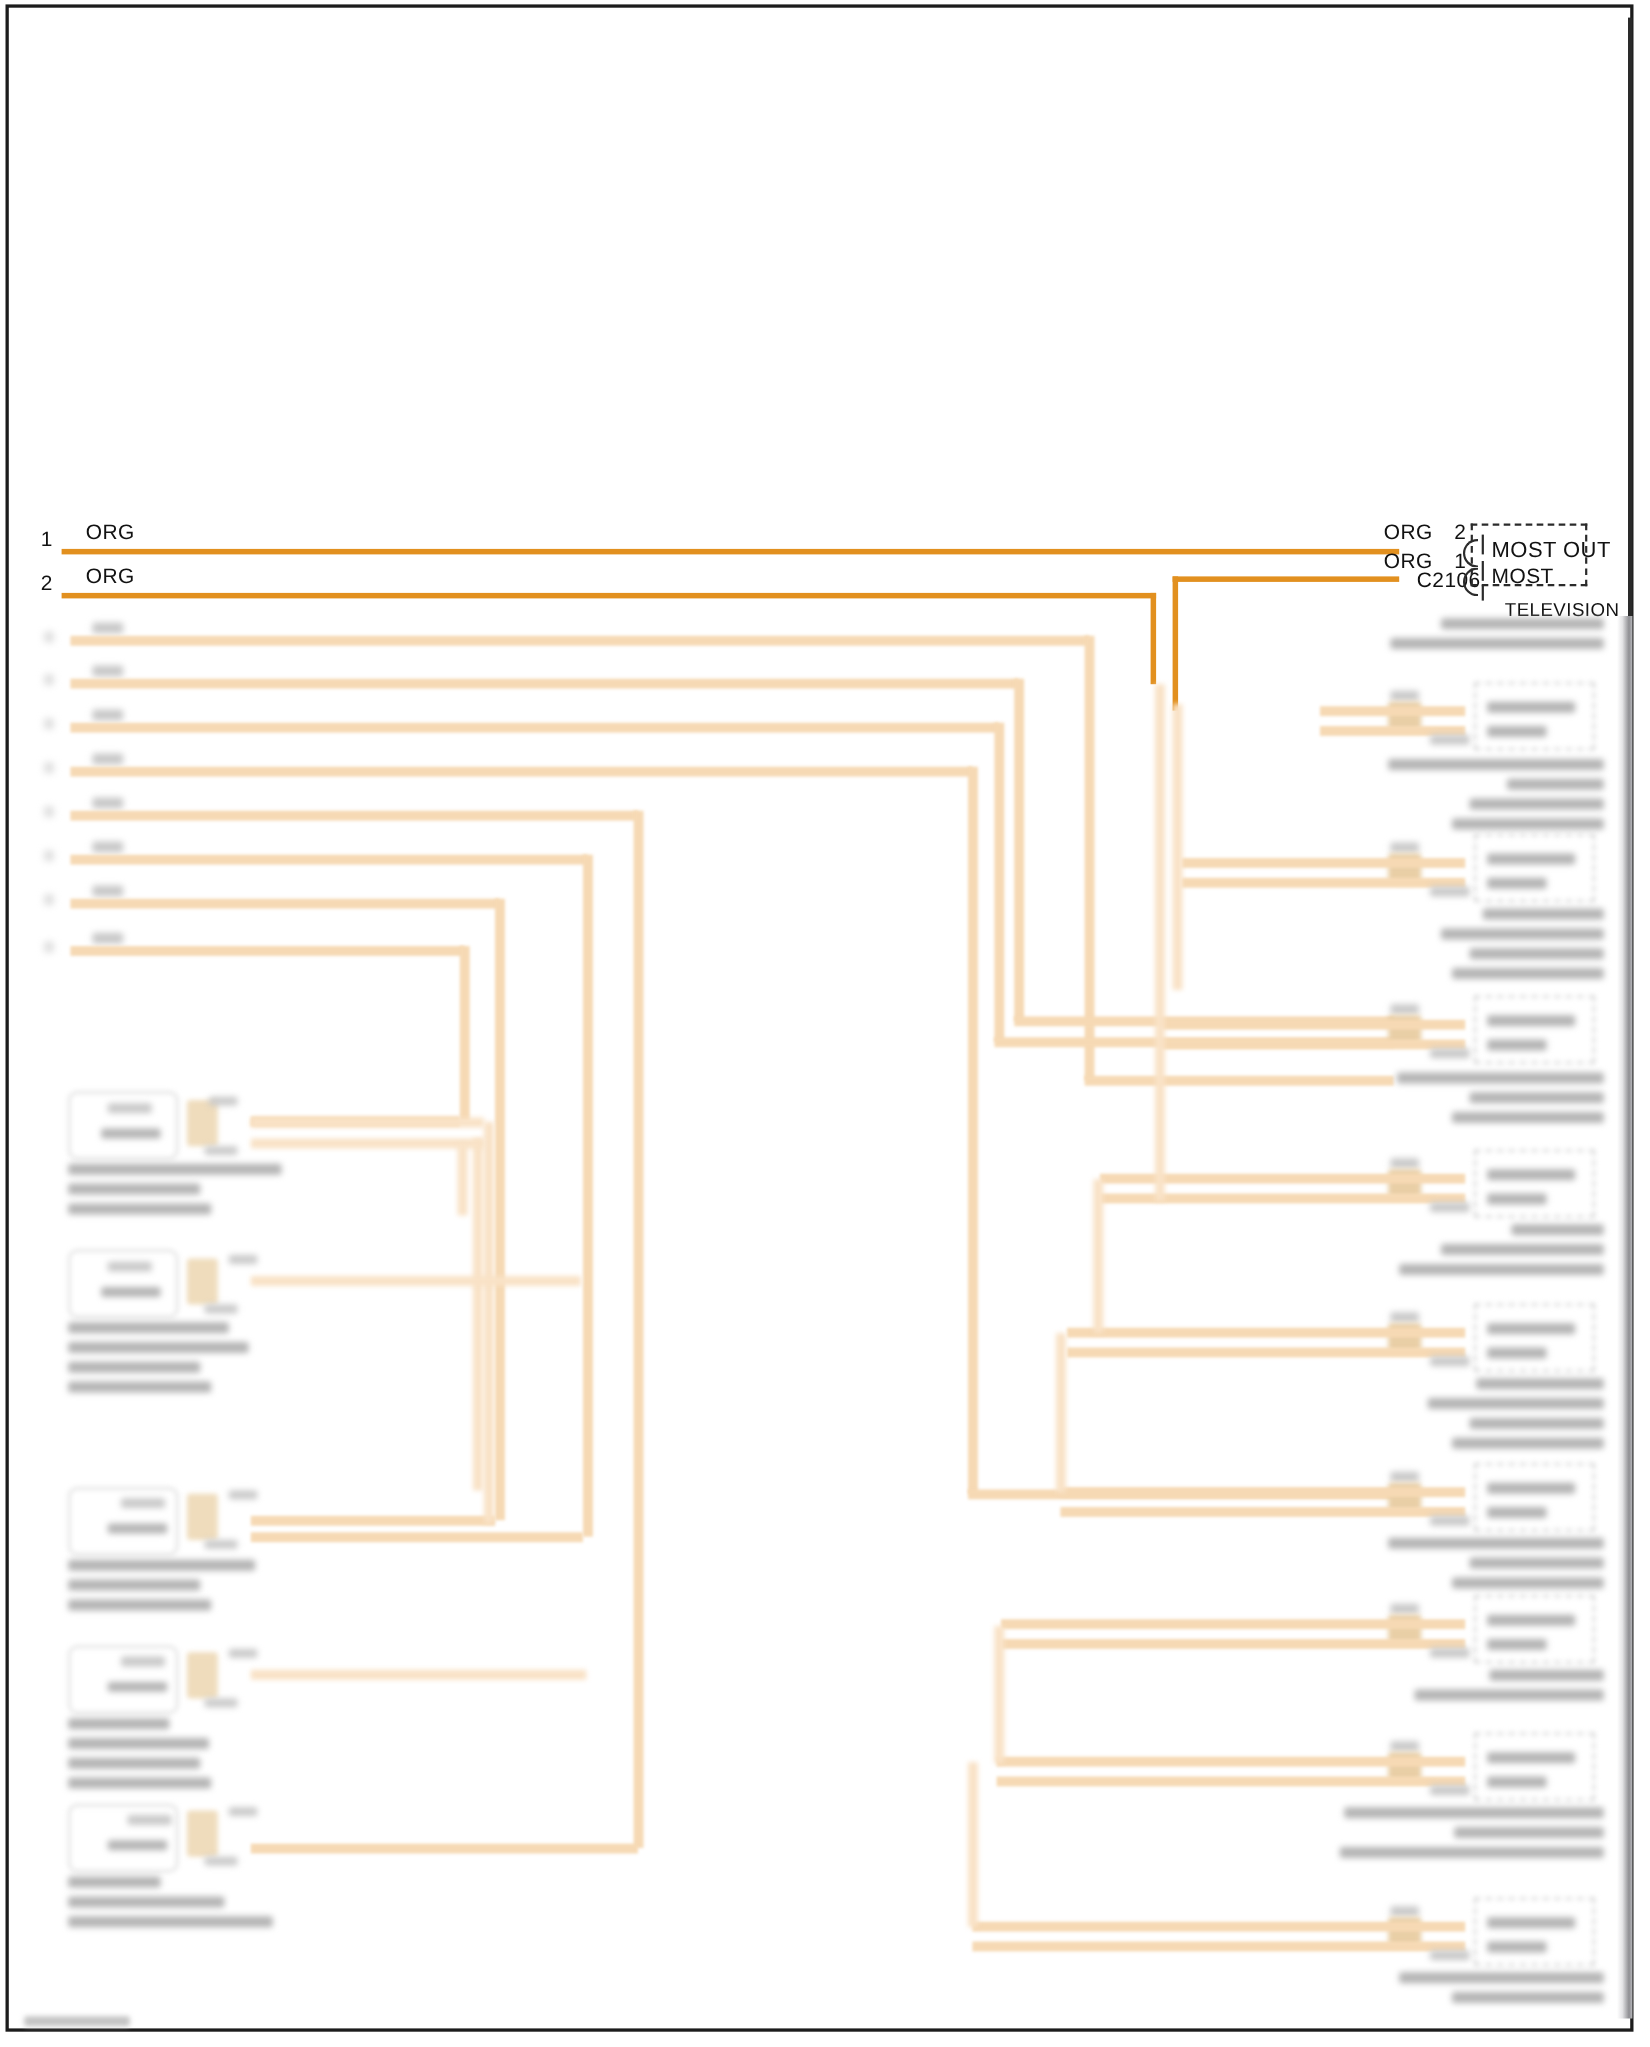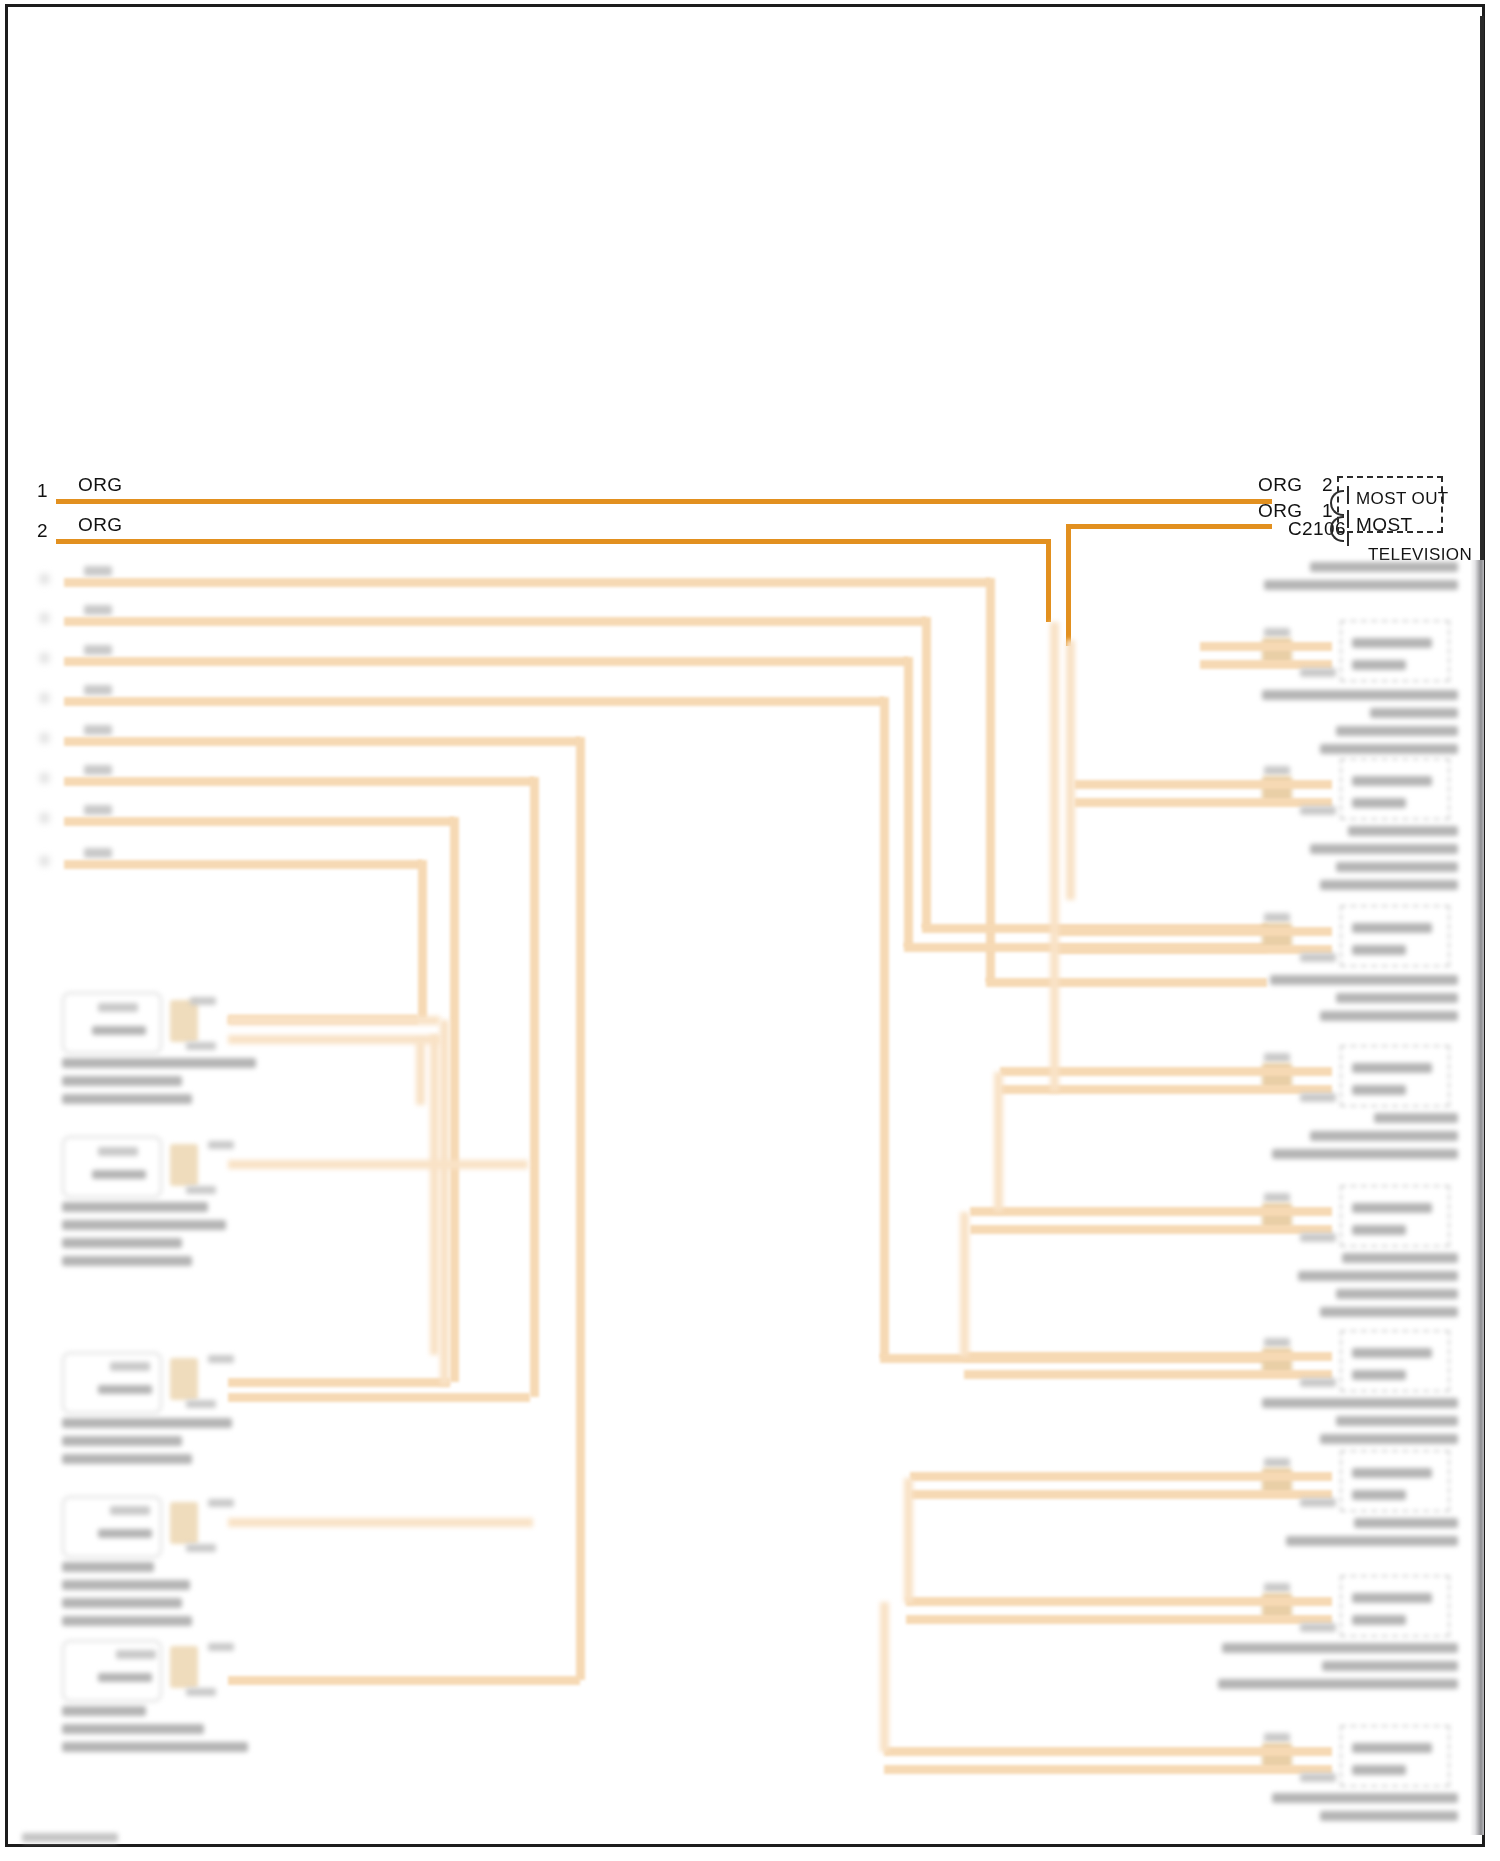--- a/index.html
+++ b/index.html
@@ -140,21 +140,21 @@
 
   <div class="lbl sharp-txt" style="left:1288px;top:518px;">C2106</div>
 
   <div id="tv-box"></div>
   <div class="conn-arc" style="left:1330px;top:490px;"></div>
   <div class="conn-arc" style="left:1330px;top:516px;"></div>
   <div class="conn-tick" style="left:1347px;top:486px;height:18px;"></div>
   <div class="conn-tick" style="left:1347px;top:510px;height:18px;"></div>
   <div class="conn-tick" style="left:1347px;top:532px;height:14px;"></div>
 
-  <div class="lbl sharp-txt" style="left:1356px;top:489px;font-size:17px;">MOST OUT</div>
+  <div class="lbl sharp-txt" style="left:1356px;top:489px;font-size:20px;">MOST OUT</div>
   <div class="lbl sharp-txt" style="left:1356px;top:514px;font-size:19px;">MOST</div>
   <div class="lbl sharp-txt" style="left:1368px;top:545px;font-size:17px;">TELEVISION</div>
 
   <div class="btxt vlite bt-b3" style="left:40px;top:574px;width:9px;height:10px;"></div>
   <div class="btxt lite bt-b2" style="left:84px;top:566px;width:28px;height:10px;"></div>
   <div class="wire-h f1 fat-h" style="left:64px;top:578px;width:926px;"></div>
   <div class="wire-v f1 fat-v" style="left:986px;top:578px;height:404px;"></div>
   <div class="wire-h f1 fat-h" style="left:986px;top:978px;width:281px;"></div>
 
   <div class="btxt vlite bt-b3" style="left:40px;top:613px;width:9px;height:10px;"></div>

